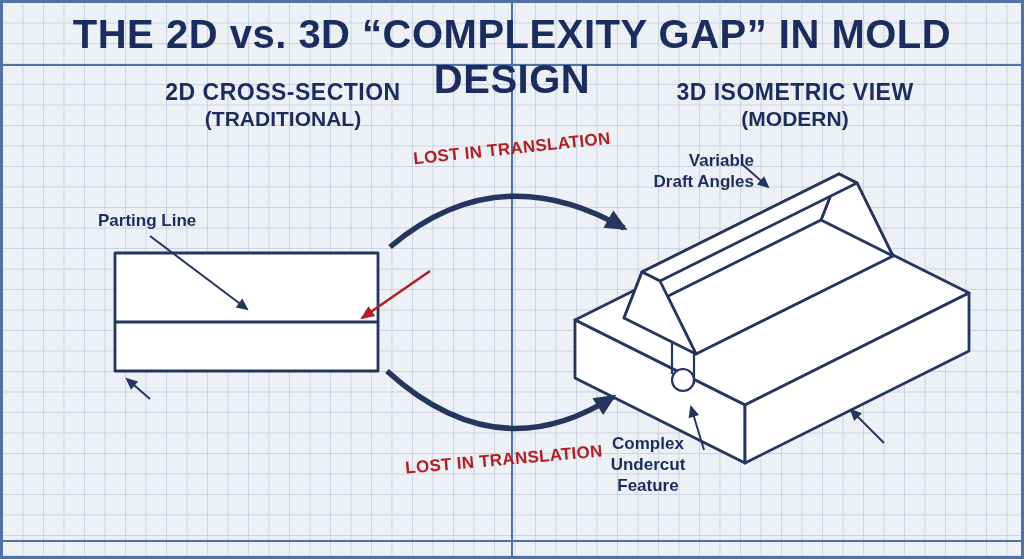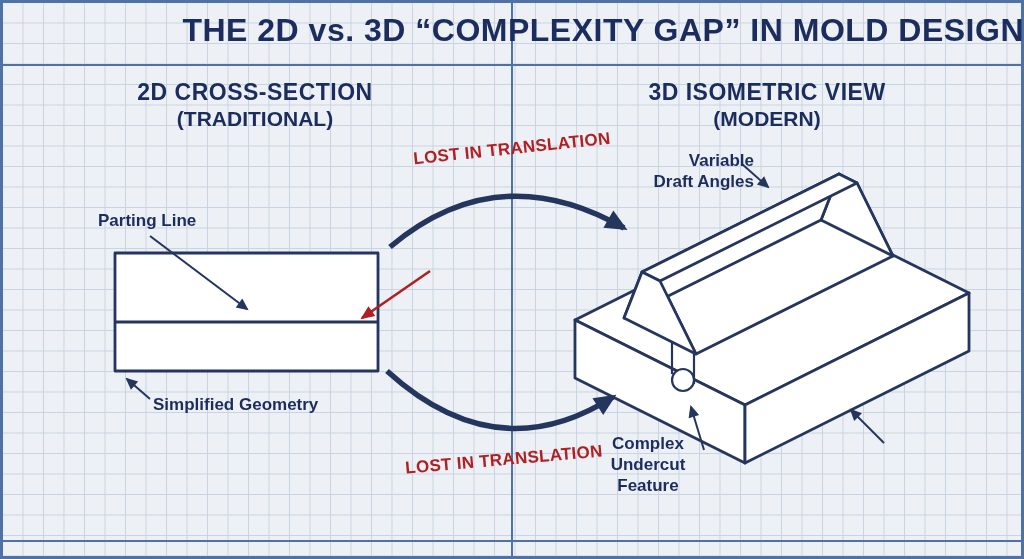--- a/index.html
+++ b/index.html
@@ -25,23 +25,23 @@
   .ln3{stroke:var(--line); stroke-width:2.8; fill:none;}
   .ln2{stroke:var(--line); stroke-width:2.2; fill:none;}
   .leader{stroke:var(--line); stroke-width:2; fill:none;}
   .flow{stroke:var(--line); stroke-width:5.5; fill:none;}
   .redline{stroke:var(--red); stroke-width:2.6; fill:none;}
   .fill-line{fill:var(--line);}
   .fill-red{fill:var(--red);}
   .lbl{position:absolute; font-weight:700; color:var(--navy); font-size:17px; white-space:pre-line;}
   .ctr{text-align:center;}
   .redtx{color:var(--red);}
-  .title{position:absolute; top:12px; left:0; right:0; text-align:right;
-         font-weight:700; font-size:32px; letter-spacing:0.5px; color:var(--navy);}
-  .hgroup{position:absolute; width:300px; top:78px; text-align:center; color:var(--navy);}
+  .title{position:absolute; top:12px; left:0; right:0; text-align:center;
+         font-weight:700; font-size:40px; letter-spacing:0.5px; color:var(--navy);}
+  .hgroup{position:absolute; width:300px; top:78px; text-align:center; color:var(--navy);margin-left:28px;}
   .hgroup .h{font-weight:700; font-size:23px; line-height:28px; letter-spacing:0.5px;}
   .hgroup .sub{font-weight:700; font-size:21px; line-height:25px;}
   .lost{width:206px; letter-spacing:0.3px;}
   .lost-top{left:409px; top:139px; transform:rotate(-6deg);}
   .lost-bottom{left:401px; top:450px; transform:rotate(-5deg);}
   .hidden-blk{left:421px; top:232px; width:100px; font-size:16px; line-height:19px;}
   .vdraft{left:640px; top:150px; width:114px; line-height:21px;text-align:right;}
   .cundercut{left:597px; top:433px; width:102px; line-height:21px;}
   .true3d{left:861px; top:439px; width:112px; line-height:21px;}
   .parting{left:98px; top:211px;}
@@ -113,21 +113,20 @@
     <div class="h">2D CROSS-SECTION</div>
     <div class="sub">(TRADITIONAL)</div>
   </div>
 
   <div class="hgroup" style="left:617px;">
     <div class="h">3D ISOMETRIC VIEW</div>
     <div class="sub">(MODERN)</div>
   </div>
 
   <div class="lbl parting">Parting Line</div>
-  <div class="lbl simplified">Simplified Geometry</div>
 
   <div class="lbl ctr redtx lost lost-top">LOST IN TRANSLATION</div>
   <div class="lbl ctr redtx lost lost-bottom">LOST IN TRANSLATION</div>
 
   <div class="lbl ctr vdraft">Variable
 Draft Angles</div>
   <div class="lbl ctr cundercut">Complex
 Undercut
 Feature</div>
 

